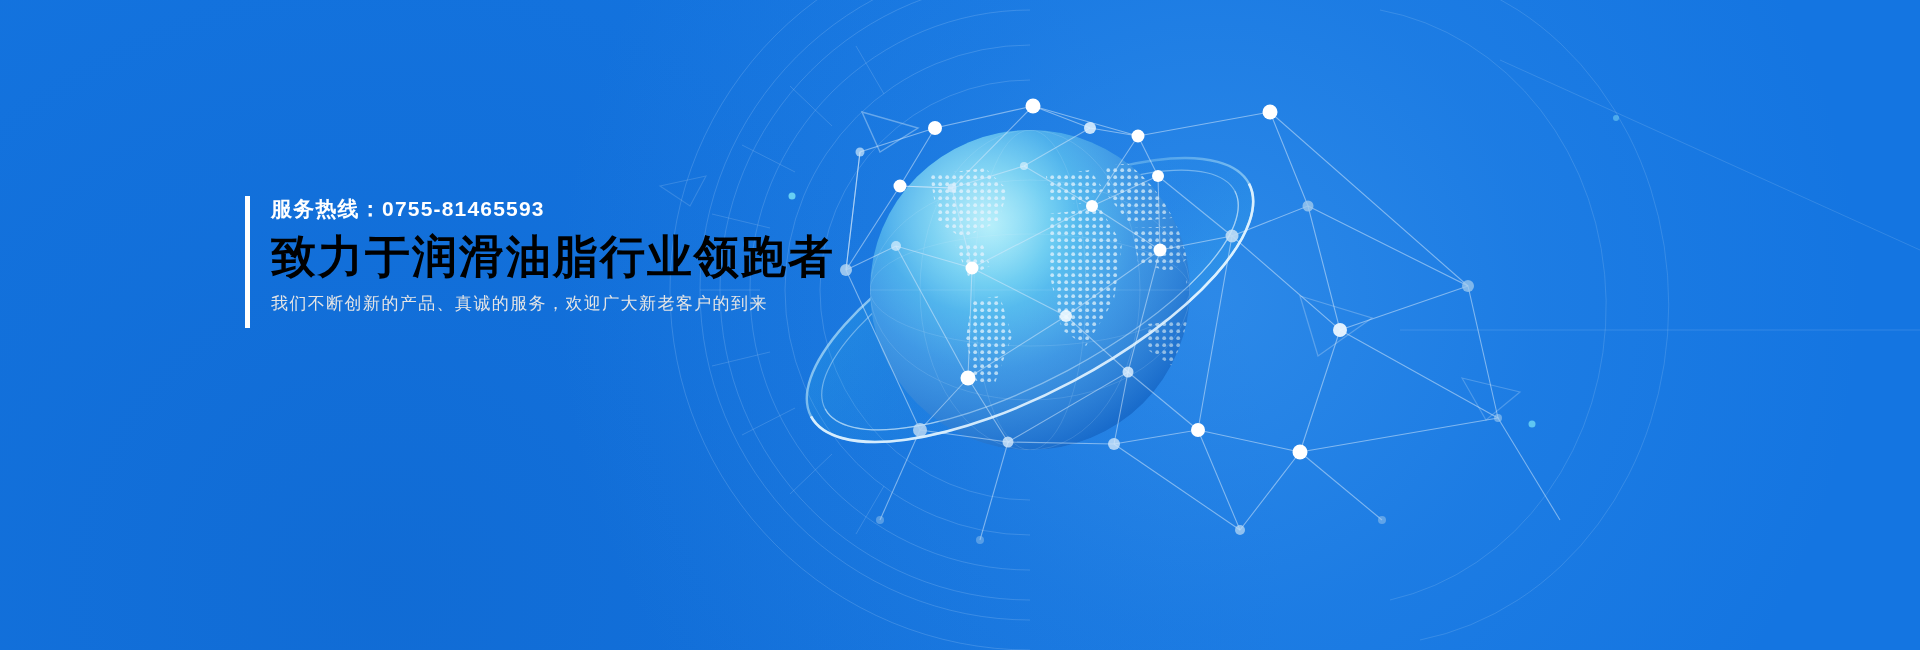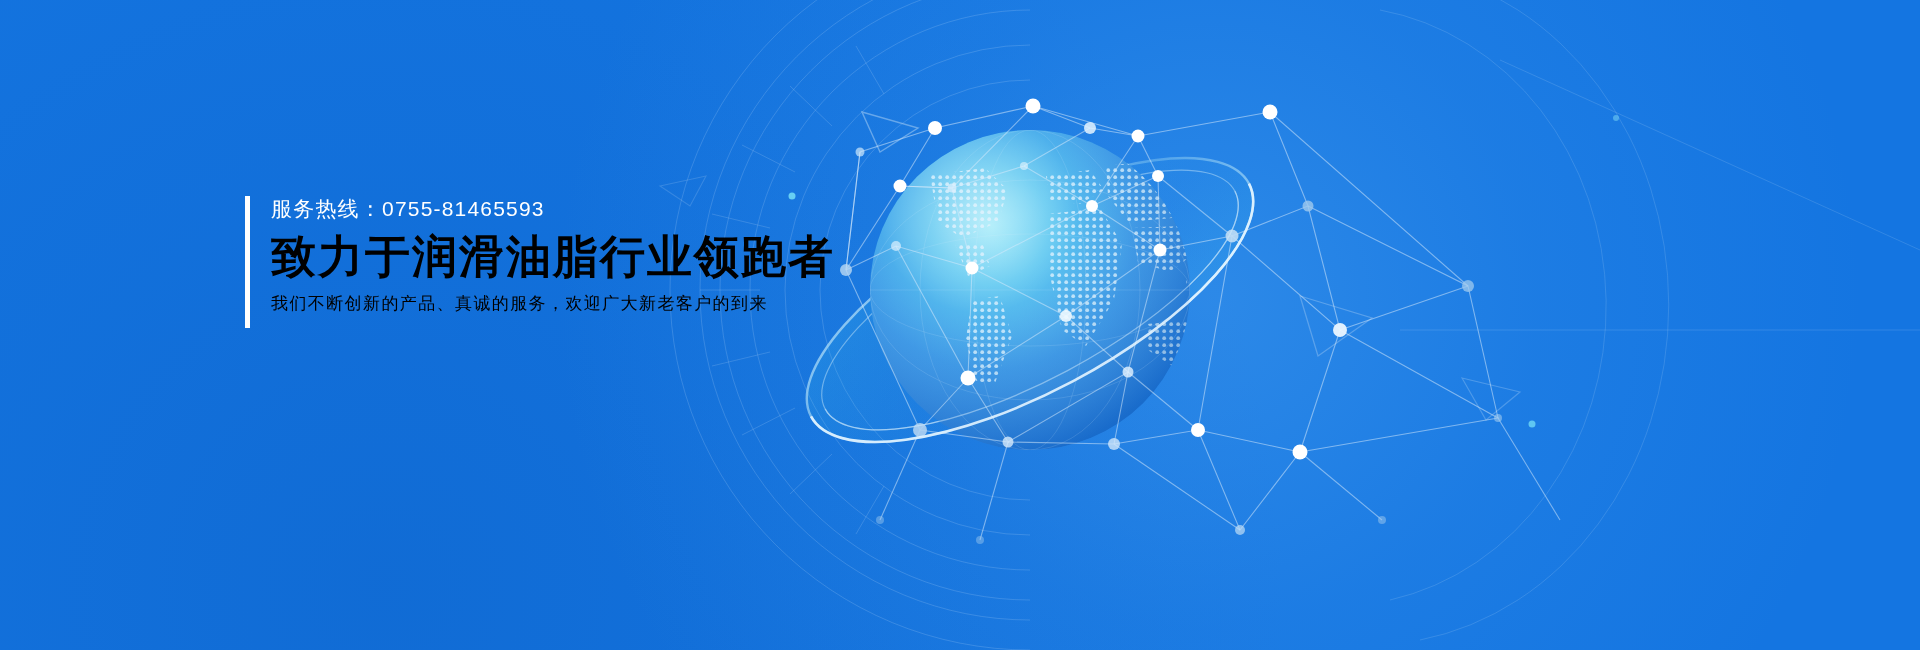--- a/index.html
+++ b/index.html
@@ -44,33 +44,33 @@
     left:0; top:0;
     width:5px; height:132px;
     background:#ffffff;
   }
   #hotline {
     color:#ffffff;
     font-size:21px;
     letter-spacing:1.2px;
     line-height:26px;
     white-space:nowrap;
-    font-weight:400;
+    font-weight:700;
   }
   #headline {
     color:#000000;
     font-size:45px;
     font-weight:bold;
     letter-spacing:2px;
     line-height:58px;
     margin-top:6px;
     white-space:nowrap;
   }
   #subtitle {
-    color:#000000;
+    color:#e5e5e5;
     font-size:17px;
     letter-spacing:1.4px;
     line-height:24px;
     margin-top:6px;
     white-space:nowrap;
     font-weight:400;
   }
 </style>
 </head>
 <body>

